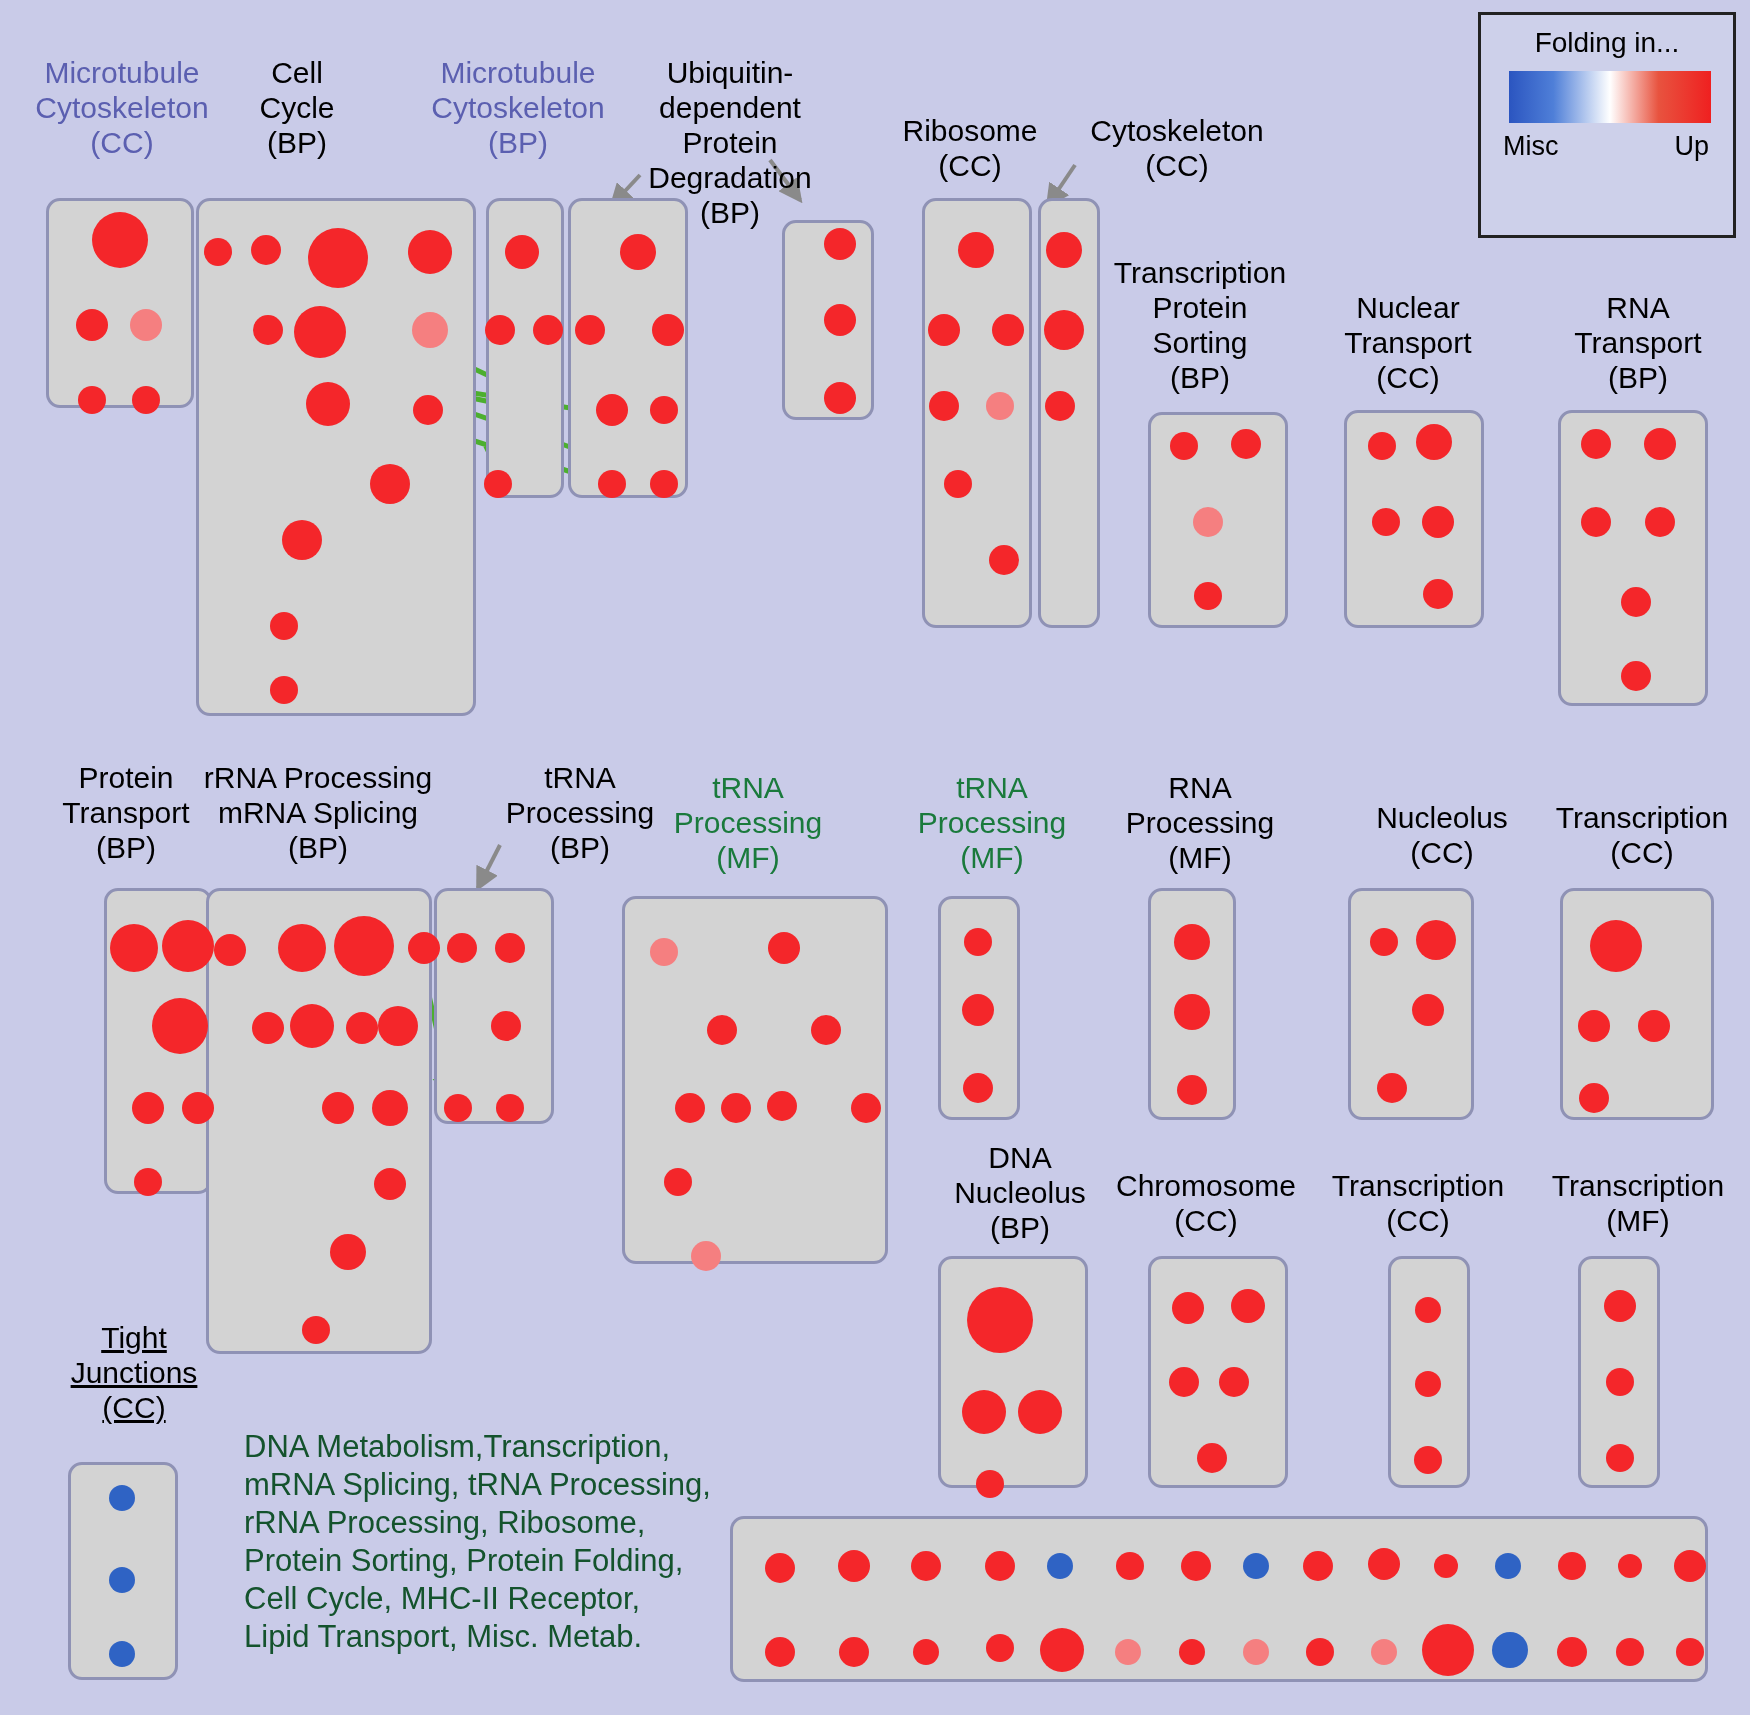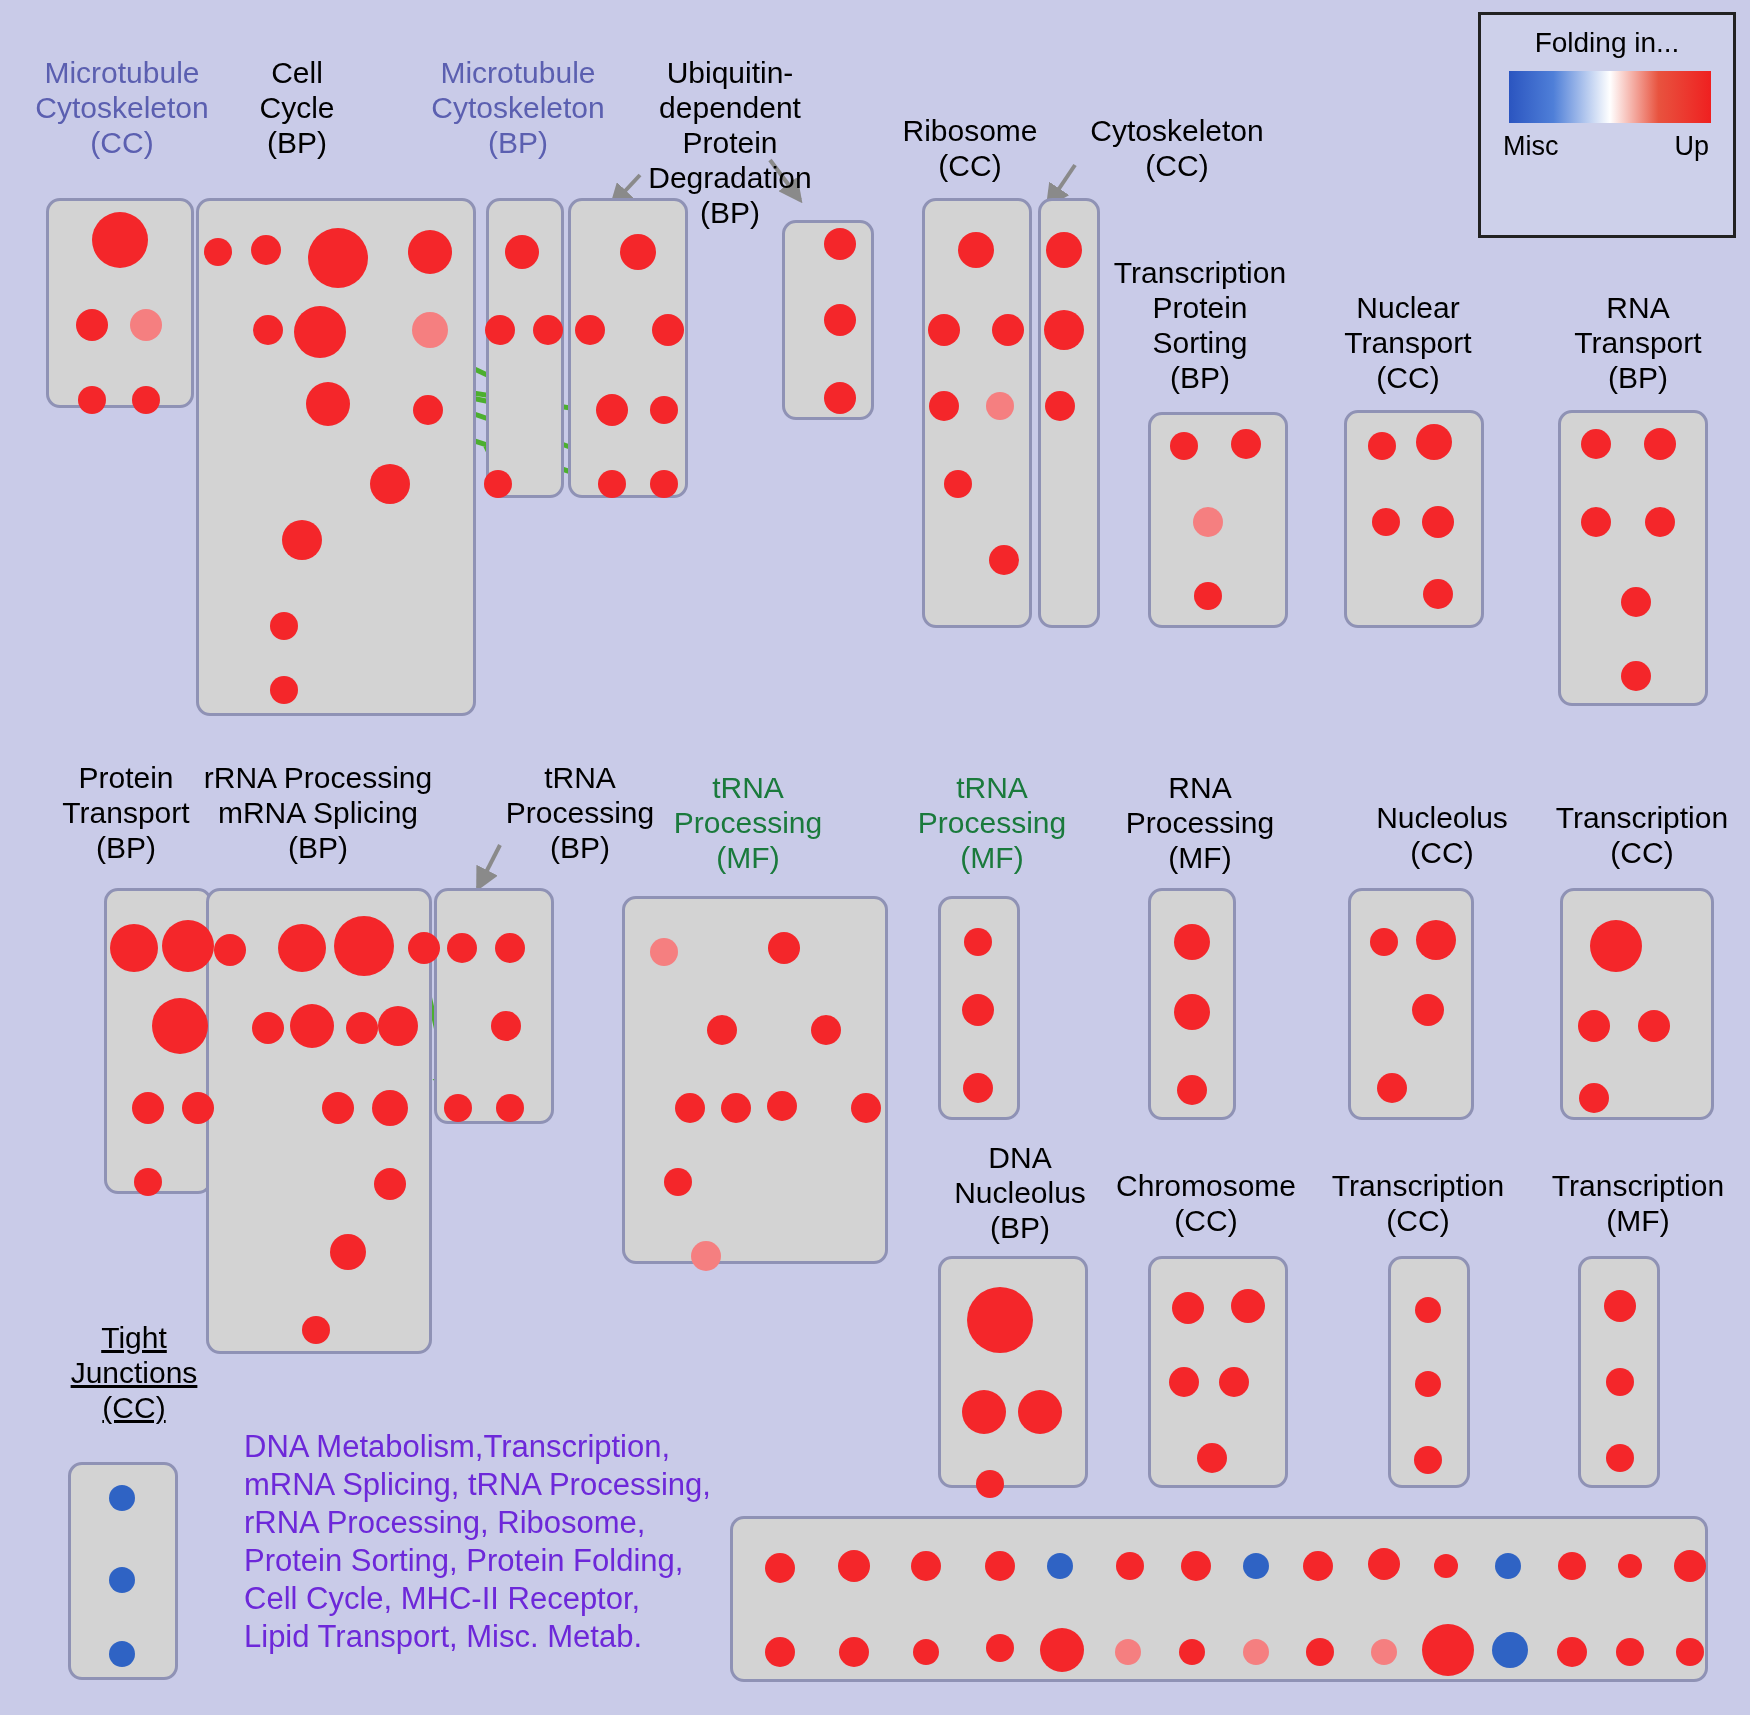--- a/index.html
+++ b/index.html
@@ -45,21 +45,21 @@
   }
   .legend-down{position:absolute;left:22px;top:116px;font-size:27px;}
   .legend-up{position:absolute;right:24px;top:116px;font-size:27px;}
   .legend-sub{
     position:absolute;left:0;top:152px;width:100%;
     text-align:center;font-size:24px;line-height:29px;white-space:pre-line;
   }
   .bigtext{
     position:absolute;
     font-size:31px;line-height:38px;
-    color:#6d28d9;white-space:pre-line;
+    color:#14532d;white-space:pre-line;
   }
   svg.netlayer{position:absolute;left:0;top:0;width:1750px;height:1715px;pointer-events:none;}
 </style>
 </head>
 <body>
 
 <div id="canvas">
 
   <svg class="netlayer" id="netlayer">
     <defs>

